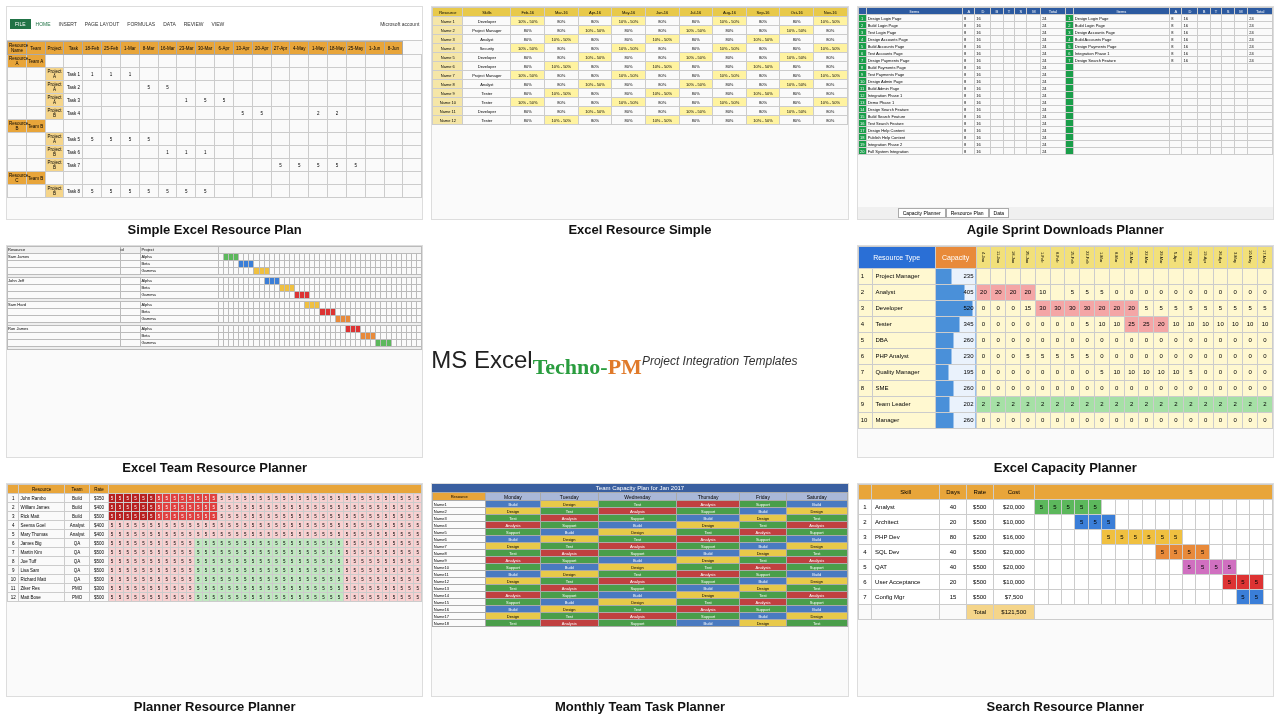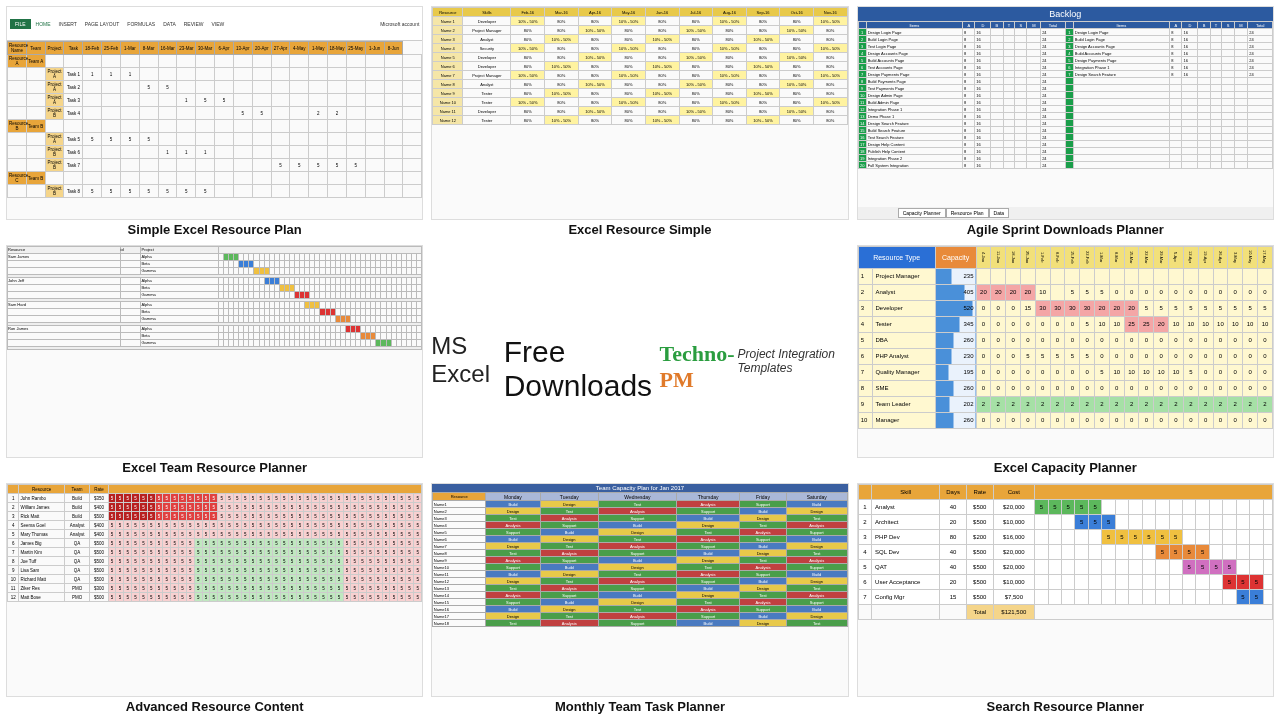--- a/index.html
+++ b/index.html
@@ -598,21 +598,20 @@
               <td class="g">80%</td>
             </tr>
           </tbody>
   </table>
  </div>
  <div class="caption">Excel Resource Simple</div>
 </div>
 
 <div class="cell">
  <div class="thumb tC">
-  <div class="title">Backlog</div>
   <table>
    <tbody>
             <tr class="hdrrow">
               <td></td>
               <td>Items</td>
               <td>A</td>
               <td>D</td>
               <td>B</td>
               <td>T</td>
               <td>S</td>
@@ -1606,21 +1605,20 @@
               <td colspan="43" style="height:3px;background:#eee"></td>
             </tr>
           </tbody>
   </table>
  </div>
  <div class="caption">Excel Team Resource Planner</div>
 </div>
 
 <div class="cell center-cell">
  <div class="h1">MS Excel</div>
- <div class="h3">Free Downloads</div>
  <div class="brand"><span>Techno-</span><span class="pm">PM</span></div>
  <div class="sub">Project Integration Templates</div>
 </div>
 
 <div class="cell">
  <div class="thumb tF">
   <table>
    <thead>
             <tr id="tF-hdr">
               <td class="rtype" colspan="2">Resource Type</td>
@@ -2465,21 +2463,21 @@
               <td class="pink">5</td>
               <td class="pink">5</td>
               <td class="pink">5</td>
               <td class="pink">5</td>
               <td class="pink">5</td>
               <td class="pink">5</td>
             </tr>
           </tbody>
   </table>
  </div>
- <div class="caption">Advanced Resource Content</div>
+ <div class="caption">Planner Resource Planner</div>
 </div>
 
 <div class="cell">
  <div class="thumb tH">
   <div class="title">Team Capacity Plan for Jan 2017</div>
   <table>
    <tbody>
             <tr id="tH-hdr">
               <td class="resh">Resource</td>
               <td class="dayh">Monday</td>

